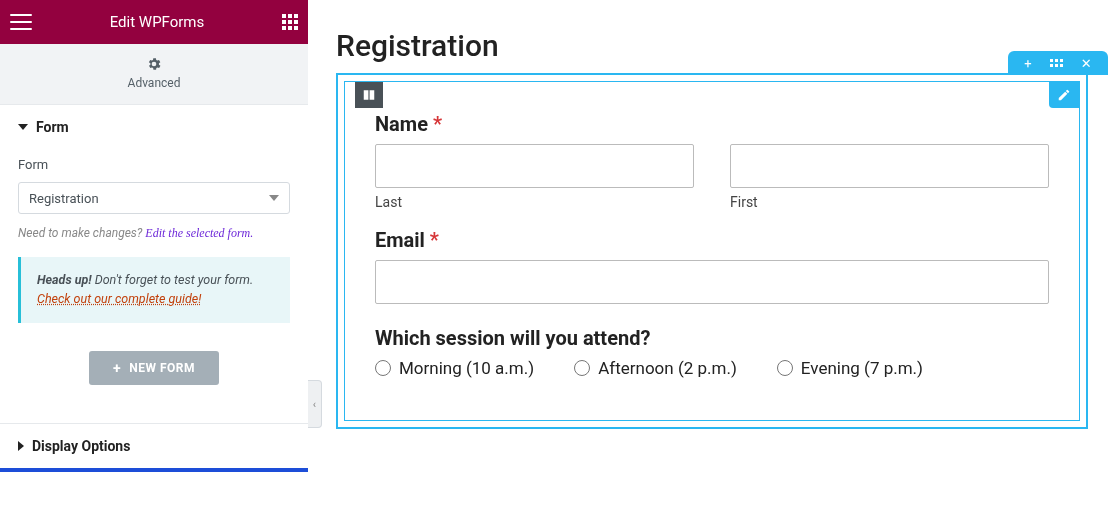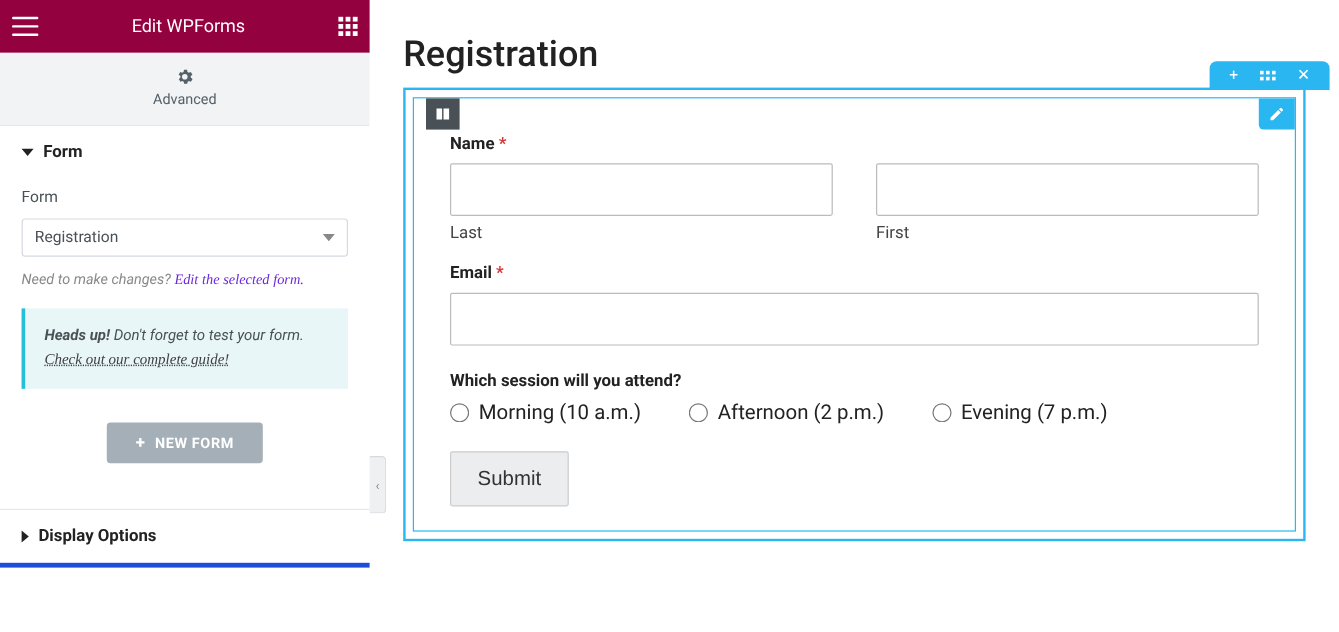--- a/index.html
+++ b/index.html
@@ -123,21 +123,21 @@
       margin-top: 16px;
       background: #E8F6F8;
       border-left: 3px solid #27BFD8;
       padding: 14px 16px;
       font-size: 12.5px;
       font-style: italic;
       color: #495157;
       line-height: 1.5;
     }
     .notice b { font-style: italic; }
-    .notice a { color: #404040; text-decoration: underline dotted; font-family: Liberation Serif, serif; }
+    .notice a { color: #c2410c; text-decoration: underline dotted; }
 
     .new-form-btn {
       margin: 28px auto 20px;
       display: flex;
       align-items: center;
       justify-content: center;
       gap: 8px;
       background: #A4AFB7;
       color: #fff;
       font-size: 12px;
@@ -226,21 +226,21 @@
       width:30px; height:26px;
       background:#2AB7F1;
       display:flex;align-items:center;justify-content:center;
       cursor:pointer;
       border-radius: 0 0 0 4px;
     }
     .edit-badge svg{ width:14px;height:14px;fill:#fff;}
 
     .form-label {
       font-weight:700;
-      font-size:14px;
+      font-size:20px;
       color:#222;
       margin-bottom:8px;
       display:block;
     }
     .req { color:#d63638; }
 
     .row { display:flex; gap:36px; margin-bottom:18px;}
     .col { flex:1; display:flex; flex-direction:column; }
     .text-input {
       width:100%;
@@ -395,17 +395,16 @@
         <label class="radio-opt">
           <input type="radio" name="session" style="">
           <span>Afternoon (2 p.m.)</span>
         </label>
         <label class="radio-opt">
           <input type="radio" name="session" style="">
           <span>Evening (7 p.m.)</span>
         </label>
       </div>
 
-      <button class="submit-btn">Submit</button>
 
     </div>
   </div>
 </div>
 
 </body></html>

